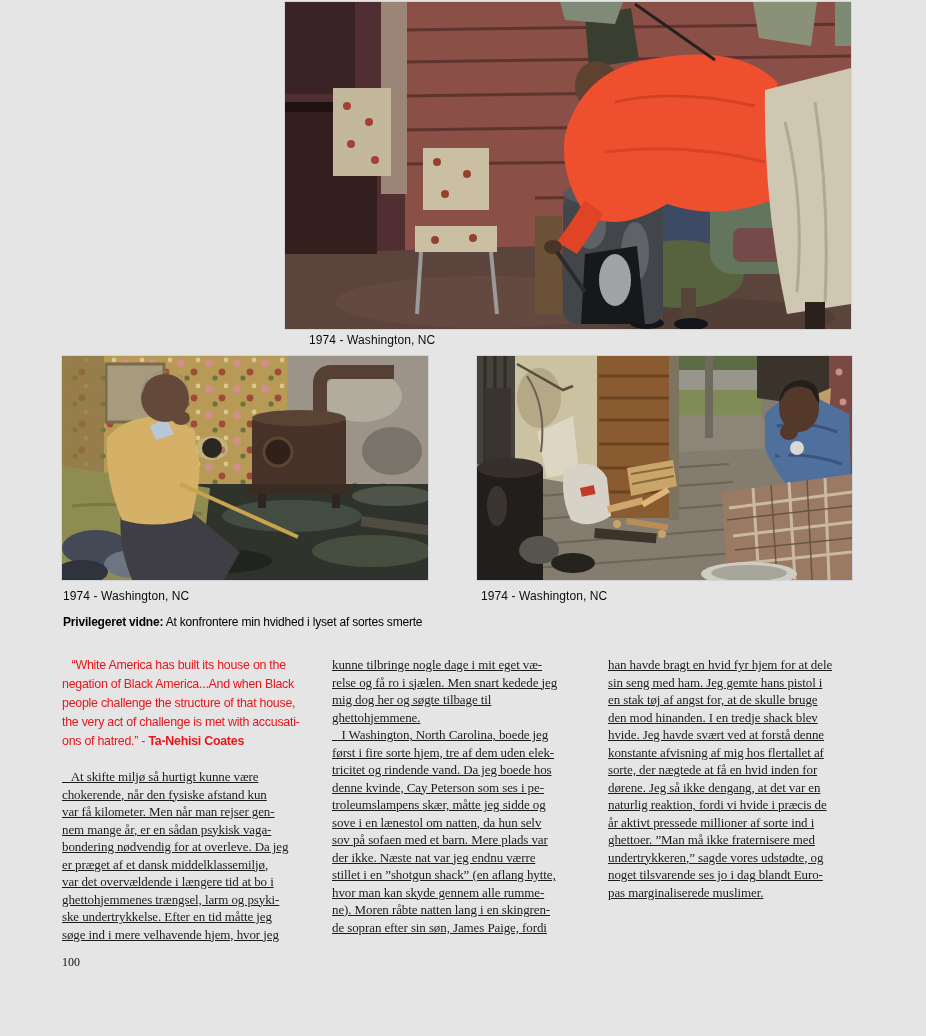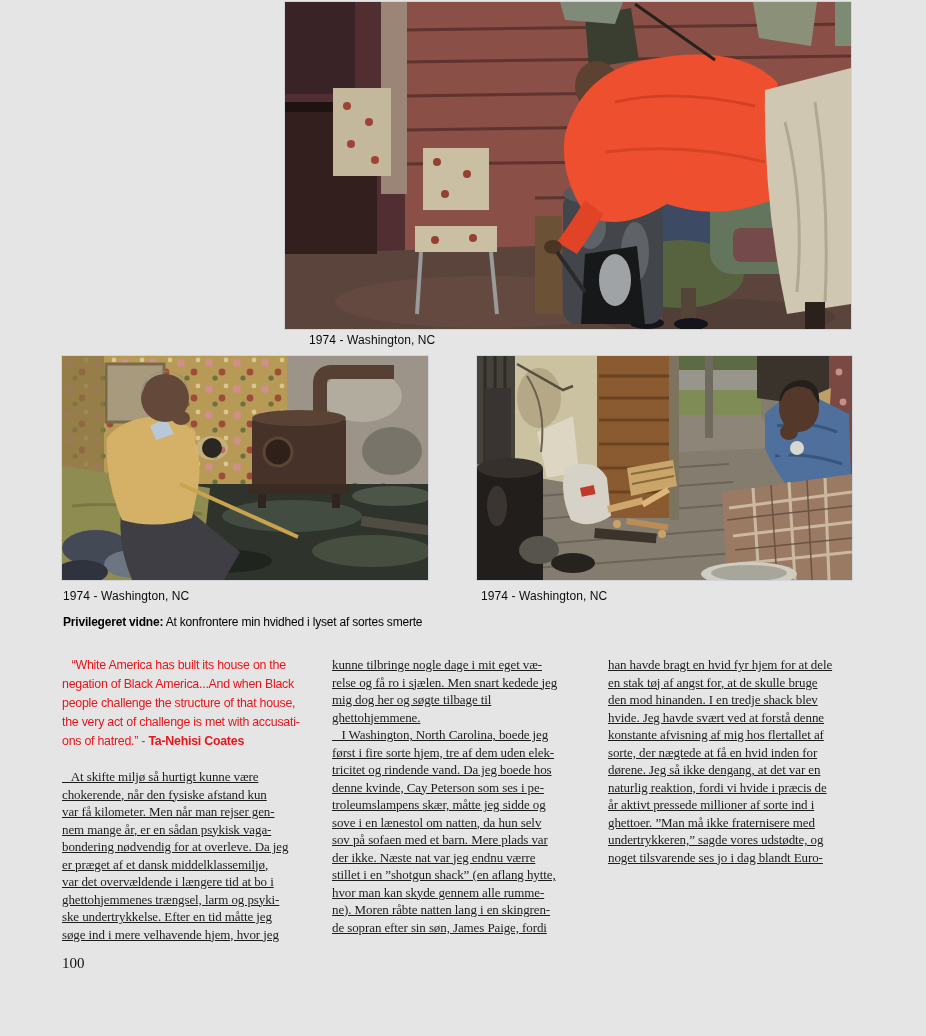--- a/index.html
+++ b/index.html
@@ -20,21 +20,21 @@
   .col{position:absolute;top:656px;}
   .col1{left:62px;width:266px;}
   .col2{left:332px;width:266px;}
   .col3{left:608px;width:268px;}
   .tline{white-space:pre;}
   .quote{font-size:12.4px;line-height:19px;font-weight:500;letter-spacing:-.25px;margin-bottom:17px;}
   .quote b{font-weight:700;}
   .bodytext{font-family:"Liberation Serif","DejaVu Serif",serif;font-size:13px;line-height:17.5px;
             color:#1c1c1c;letter-spacing:-.1px;text-decoration:underline;}
   .pagenum{position:absolute;left:62px;top:955px;font-family:"Liberation Serif","DejaVu Serif",serif;
-           font-size:15px;color:#111;}
+           font-size:12px;color:#111;}
 </style>
 </head>
 <body>
 
 <div class="page">
 
   <div class="photo photo-top">
     <svg viewBox="0 0 566 327" preserveAspectRatio="none">
       <rect width="566" height="327" fill="#6b4038"></rect>
       <rect x="120" width="446" height="252" fill="#8a4f46"></rect>
@@ -348,29 +348,31 @@
         <div class="tline">stillet i en ”shotgun shack” (en aflang hytte,</div>
         <div class="tline">hvor man kan skyde gennem alle rumme-</div>
         <div class="tline">ne). Moren råbte natten lang i en skingren-</div>
         <div class="tline">de sopran efter sin søn, James Paige, fordi</div>
       </div>
   </div>
 
   <div class="col col3">
     <div class="bodytext">
         <div class="tline">han havde bragt en hvid fyr hjem for at dele</div>
+        <div class="tline">sin seng med ham. Jeg gemte hans pistol i</div>
         <div class="tline">en stak tøj af angst for, at de skulle bruge</div>
         <div class="tline">den mod hinanden. I en tredje shack blev</div>
         <div class="tline">hvide. Jeg havde svært ved at forstå denne</div>
         <div class="tline">konstante afvisning af mig hos flertallet af</div>
         <div class="tline">sorte, der nægtede at få en hvid inden for</div>
         <div class="tline">dørene. Jeg så ikke dengang, at det var en</div>
         <div class="tline">naturlig reaktion, fordi vi hvide i præcis de</div>
         <div class="tline">år aktivt pressede millioner af sorte ind i</div>
         <div class="tline">ghettoer. ”Man må ikke fraternisere med</div>
         <div class="tline">undertrykkeren,” sagde vores udstødte, og</div>
         <div class="tline">noget tilsvarende ses jo i dag blandt Euro-</div>
+        <div class="tline">pas marginaliserede muslimer.</div>
       </div>
   </div>
 
   <div class="pagenum">100</div>
 
 </div>
 
 </body></html>

